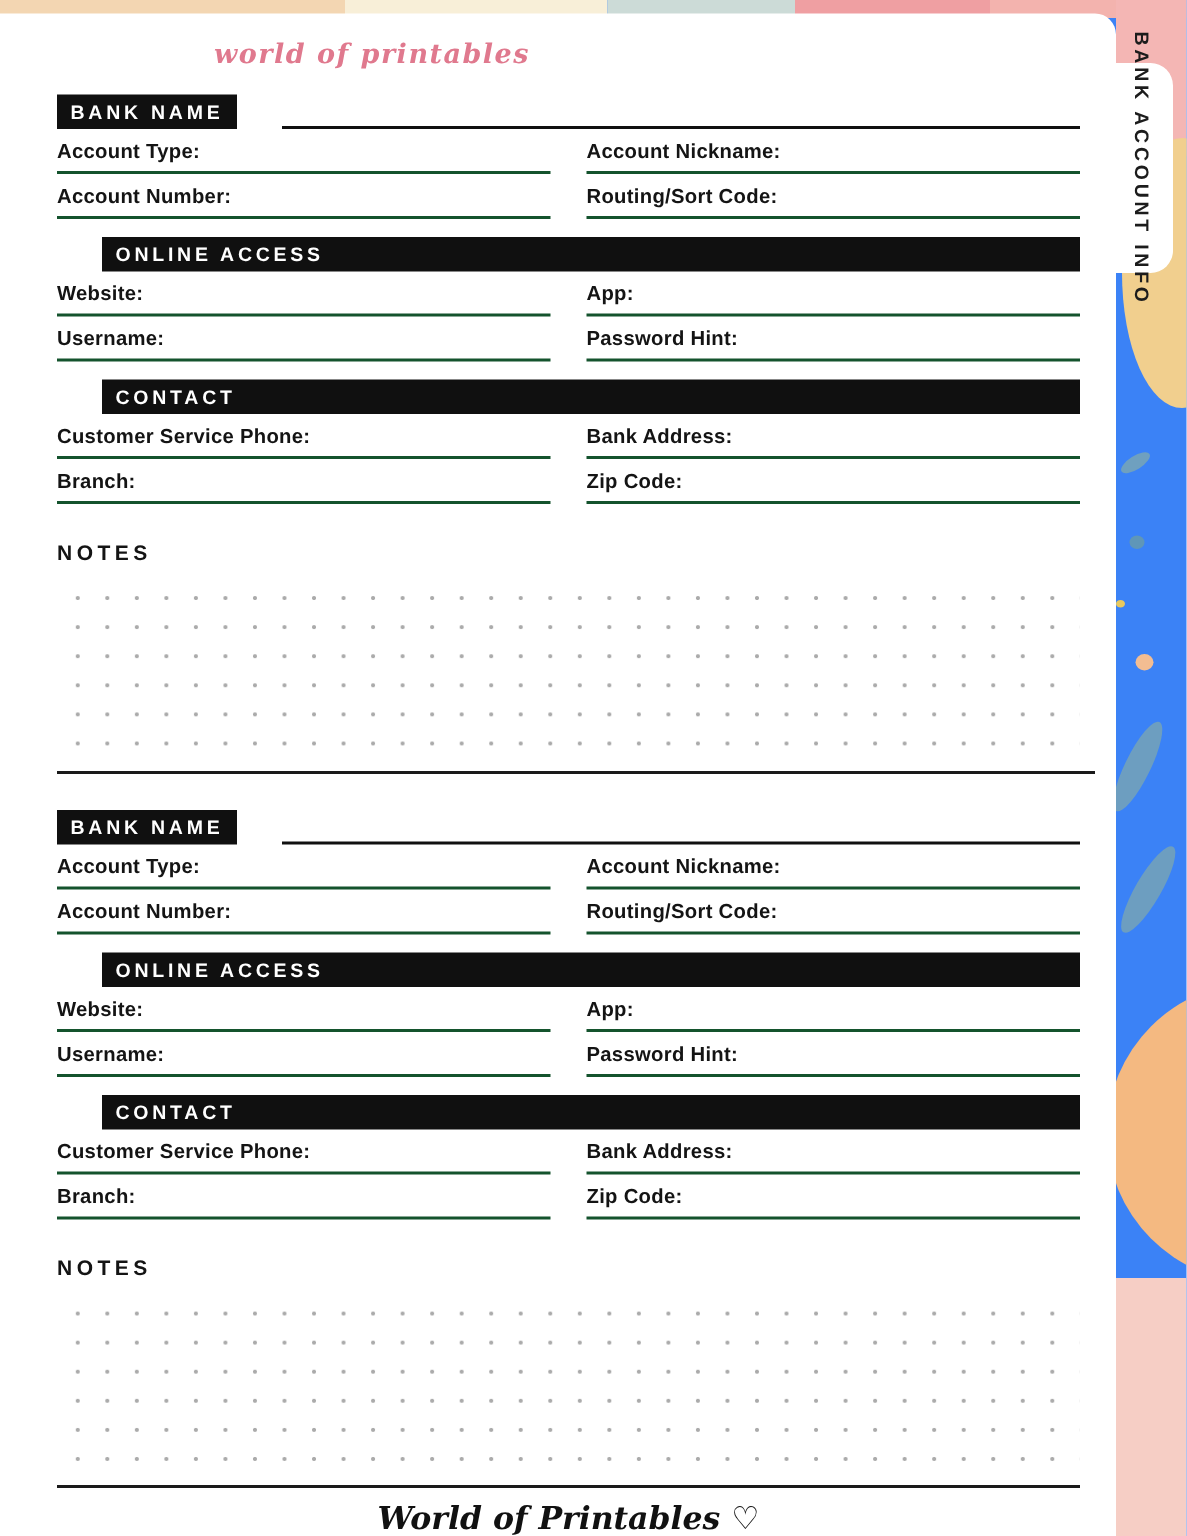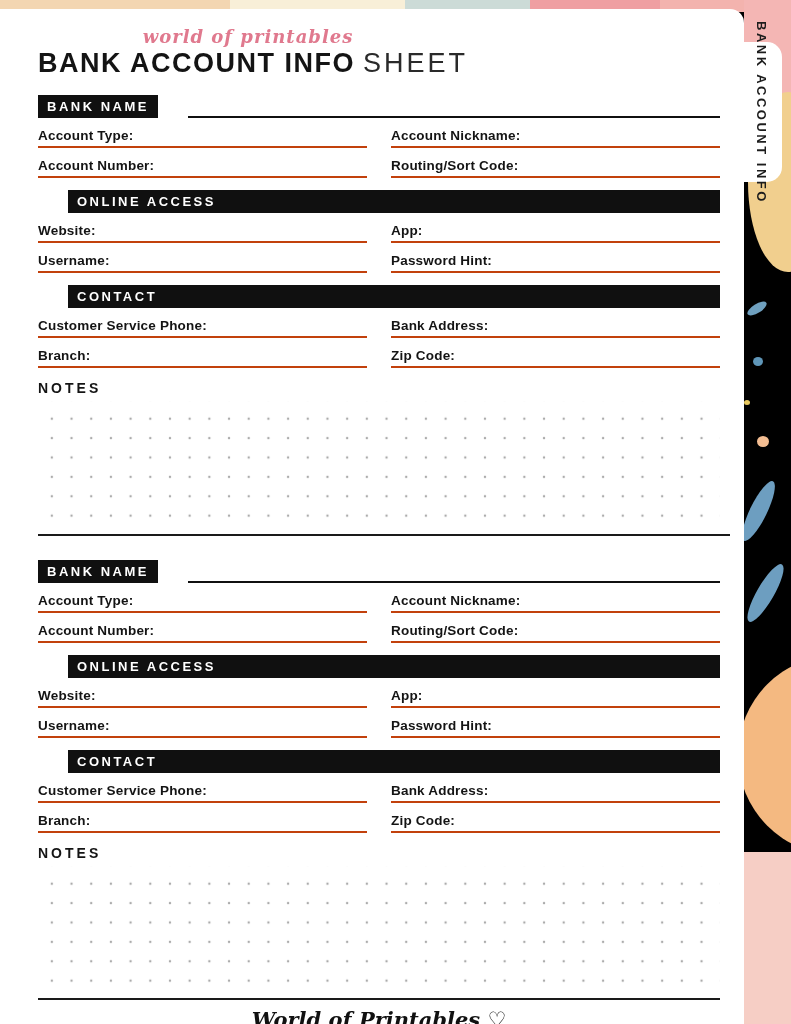--- a/index.html
+++ b/index.html
@@ -3,21 +3,21 @@
 <meta charset="utf-8">
 <style>
   html,body{margin:0;padding:0;}
   body{
     width:791px;height:1024px;
     font-family:"Liberation Sans",sans-serif;
     background:#fff;
   }
   .canvas{
     position:relative;width:791px;height:1024px;overflow:hidden;
-    background:#000000;
+    background:#3b82f6;
   }
   
   .deco{position:absolute;}
   .band-peach{left:0;top:0;width:230px;height:12px;background:#f3d6b2;}
   .band-cream{left:230px;top:0;width:175px;height:12px;background:#f8efd8;}
   .band-blue{left:405px;top:0;width:125px;height:12px;background:#ccdbd7;}
   .band-pink{left:530px;top:0;width:130px;height:12px;background:#ef9fa2;}
   .band-pink2{left:660px;top:0;width:131px;height:12px;background:#f3b3ae;}
   .strip-pink-top{left:744px;top:0;width:47px;height:104px;background:#f4b6b4;}
   .strip-sand{left:748px;top:92px;width:80px;height:180px;border-radius:50%;background:#f1cf8e;}
@@ -70,28 +70,28 @@
   .head-rule{flex:1;border-bottom:2.5px solid #101010;}
   .sec-bar{
     background:#101010;color:#fff;font-weight:bold;font-size:13px;
     letter-spacing:2.5px;padding:0 9px;height:23px;line-height:23px;
   }
   .mt12{margin-top:12px;margin-left:30px;} .mt15{margin-top:15px;} .mt24{margin-top:24px;}
 
   
   .fields{display:grid;grid-template-columns:1fr 1fr;column-gap:24px;}
   .field{
-    height:28px;border-bottom:2px solid #c2410c;
-    display:flex;align-items:center;
+    height:28px;border-bottom:2px solid #14532d;
+    display:flex;align-items:flex-start;
   }
   .flabel{font-weight:bold;font-size:13.5px;color:#141414;padding-top:7px;letter-spacing:0.2px;}
 
   
   .notes-head{
-    margin-top:12px;height:16px;font-weight:800;font-size:14px;
+    margin-top:24px;height:16px;font-weight:800;font-size:14px;
     letter-spacing:3px;color:#141414;
   }
   .dot-grid{
     margin-top:5px;
     background-image:radial-gradient(circle,#ababab 1.1px,transparent 1.6px);
     background-size:19.7px 19.4px;background-position:4px 8px;
   }
   .dots-1{height:130px;}
   .dots-2{height:126px;}
 
@@ -121,23 +121,20 @@
   <div class="deco strip-dot-peach"></div>
   <div class="deco strip-leaf1"></div>
   <div class="deco strip-leaf2"></div>
   <div class="deco strip-orange"></div>
   <div class="deco strip-pink-bottom"></div>
 
   <div class="sheet">
     <div class="content">
 
       <div class="brand-script">world of printables</div>
-      <div class="page-title">
-        <span class="title-bold">BANK ACCOUNT INFO</span><span class="title-light">SHEET</span>
-      </div>
 
       <div class="sec-head mt15">
         <span class="head-box">BANK NAME</span>
         <span class="head-rule"></span>
       </div>
       <div class="fields">
         <div class="field">
             <span class="flabel">Account Type:</span>
           </div>
         <div class="field">

